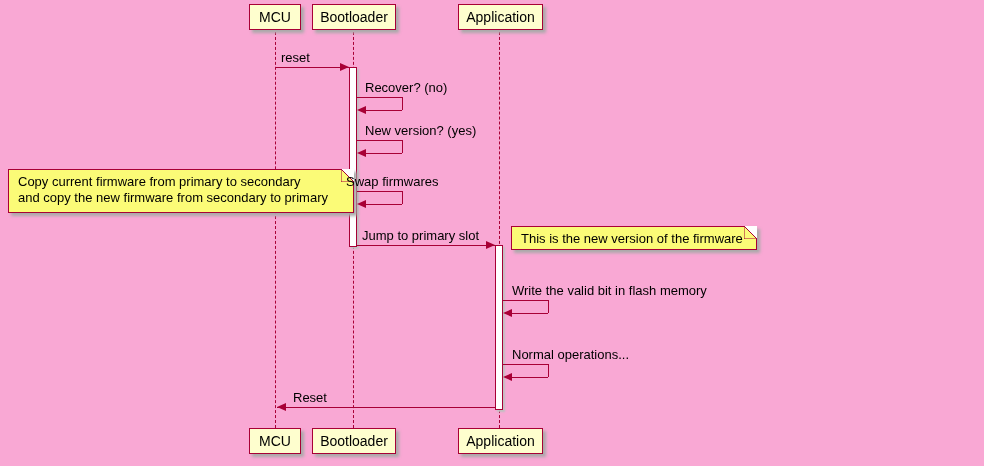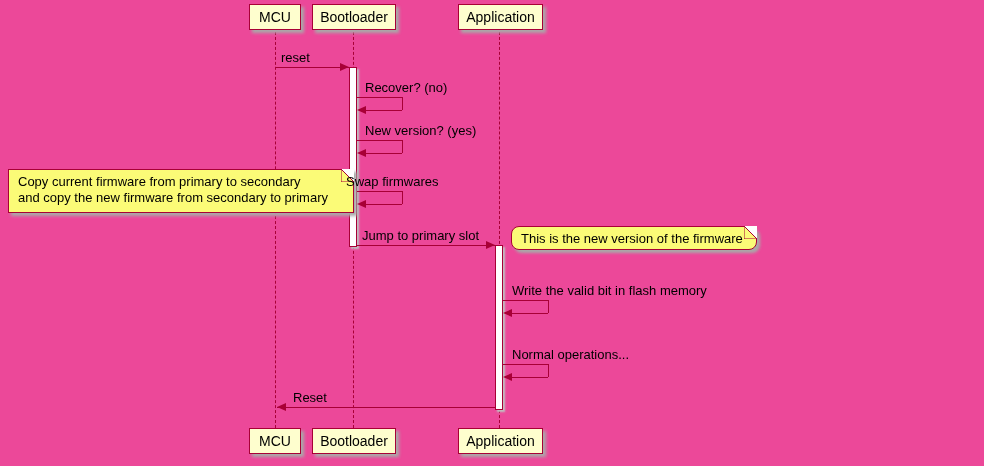--- a/index.html
+++ b/index.html
@@ -1,17 +1,17 @@
 <!DOCTYPE html>
 <html><head>
 <meta charset="utf-8">
 <style>
   html,body{margin:0;padding:0;background:#ffffff;}
   .canvas{
-    position:relative;width:984px;height:466px;background:#ec4899;overflow:hidden;
+    position:relative;width:984px;height:466px;background:#f9a8d4;overflow:hidden;
     font-family:"Liberation Sans", sans-serif;color:#000;
   }
   
   .lifeline{position:absolute;width:0;border-left:1px dashed #A80036;top:32px;height:396px;}
   
   .pbox{
     position:absolute;height:26px;background:#FEFECE;border:1.5px solid #A80036;
     box-shadow:3px 3px 3px #a9a9a9;display:flex;align-items:center;justify-content:center;
     font-size:14px;box-sizing:border-box;
   }
@@ -108,21 +108,21 @@
     <div class="hline" style="left:360px;top:204px;width:42px;"></div>
     <div class="head-l" style="left:357px;top:200px;"></div>
   </div>
 
   <span class="mlabel" style="left:362px;top:228px;">Jump to primary slot</span>
   <div>
     <div class="hline" style="left:357px;top:245px;width:138px;"></div>
     <div class="head-r" style="left:486px;top:241px;"></div>
   </div>
 
-  <div class="note" style="left:511px;top:226px;width:246px;height:24px;border-radius:8px;">
+  <div class="note" style="left:511px;top:226px;width:246px;height:24px;">
     <svg class="fold" width="13" height="13">
       <polygon points="0,0 13,0 13,13" fill="#ffffff"></polygon>
       <polygon points="0,0 13,13 0,13" fill="#FBFB77" stroke="#A80036" stroke-width="1"></polygon>
     </svg>
     <div class="note-text">This is the new version of the firmware</div>
   </div>
 
   <span class="mlabel" style="left:512px;top:283px;">Write the valid bit in flash memory</span>
   <div>
     <div class="hline" style="left:503px;top:300px;width:45px;"></div>

